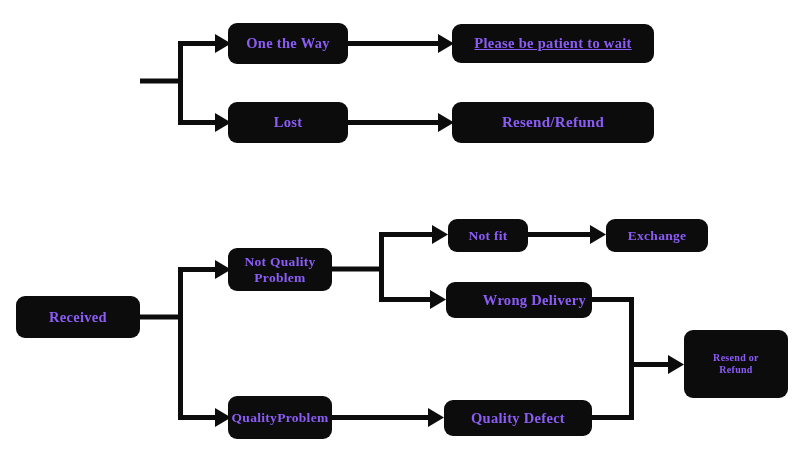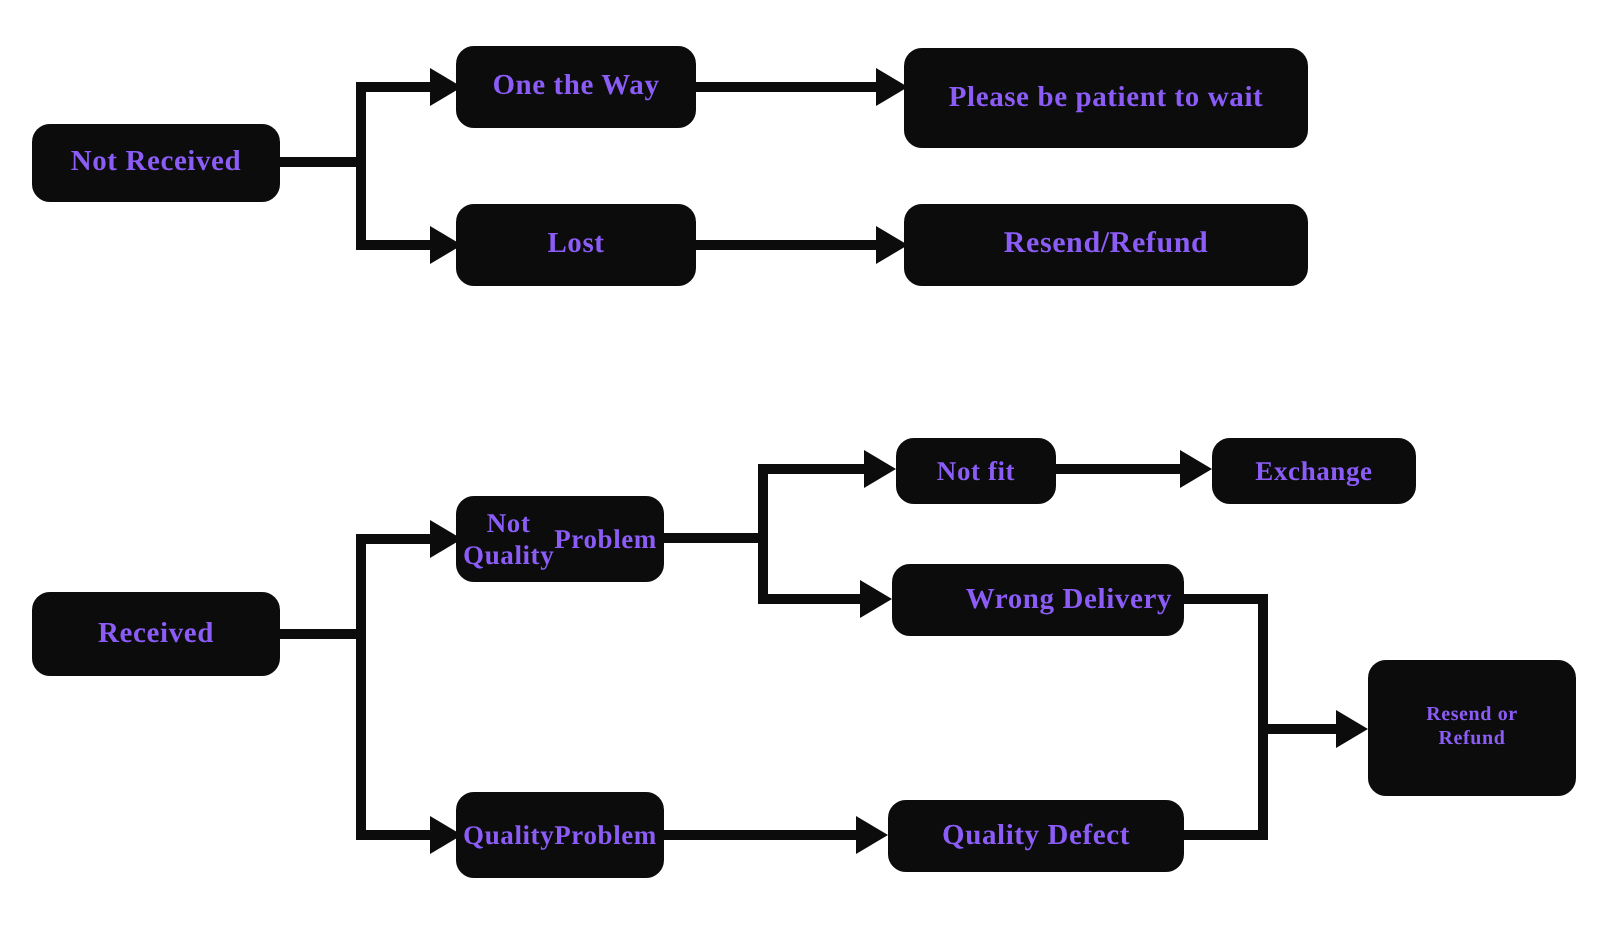--- a/index.html
+++ b/index.html
@@ -106,45 +106,42 @@
     <line x1="332" y1="417.5" x2="428" y2="417.5"></line>
     <polygon class="arrowhead" points="428,408 444,417.5 428,427"></polygon>
 
     <line x1="592" y1="299.5" x2="634" y2="299.5"></line>
     <line x1="592" y1="417.5" x2="634" y2="417.5"></line>
     <line x1="631.5" y1="297" x2="631.5" y2="420"></line>
     <line x1="629" y1="364.5" x2="668" y2="364.5"></line>
     <polygon class="arrowhead" points="668,355 684,364.5 668,374"></polygon>
   </svg>
 
-  <div class="node" style="left:16px; top:62px; width:124px; height:39px; font-size:14.5px;">
-    <span>Not Received</span>
-  </div>
 
   <div class="node" style="left:228px; top:23px; width:120px; height:41px; font-size:14.5px;">
     <span>One the Way</span>
   </div>
 
-  <div class="node" style="left:452px; top:24px; width:202px; height:50px; font-size:14.5px;">
+  <div class="node" style="left:452px; top:24px; width:202px; height:39px; font-size:14.5px;text-decoration:underline;">
     <span>Please be patient to wait</span>
   </div>
 
   <div class="node" style="left:228px; top:102px; width:120px; height:41px; font-size:14.5px;">
     <span>Lost</span>
   </div>
 
   <div class="node" style="left:452px; top:102px; width:202px; height:41px; font-size:15px;">
     <span>Resend/Refund</span>
   </div>
 
   <div class="node" style="left:16px; top:296px; width:124px; height:42px; font-size:14.5px;">
     <span>Received</span>
   </div>
 
-  <div class="node" style="left:228px; top:248px; width:104px; height:43px; font-size:13.5px; flex-direction:row;">
+  <div class="node" style="left:228px; top:248px; width:104px; height:43px; font-size:13.5px; flex-direction:column;">
     <span>Not Quality</span>
     <span>Problem</span>
   </div>
 
   <div class="node" style="left:228px; top:396px; width:104px; height:43px; font-size:13.5px; flex-direction:row;">
     <span>Quality</span>
     <span>Problem</span>
   </div>
 
   <div class="node" style="left:448px; top:219px; width:80px; height:33px; font-size:13.5px;">

